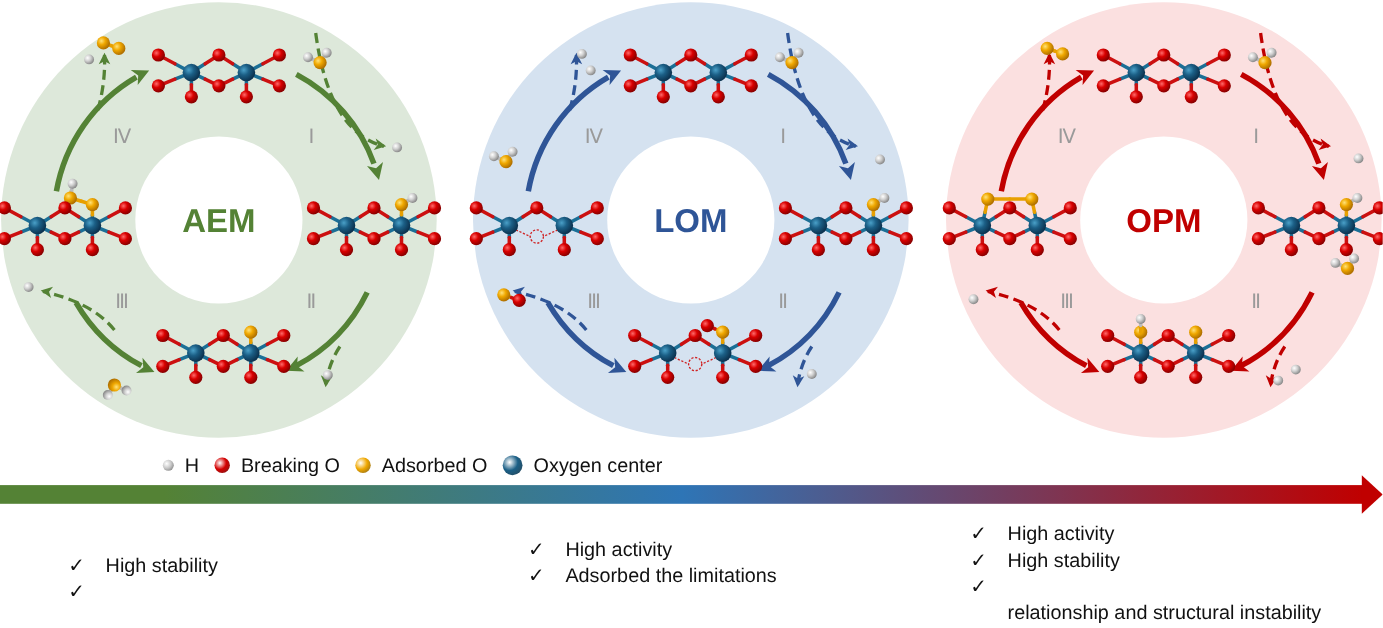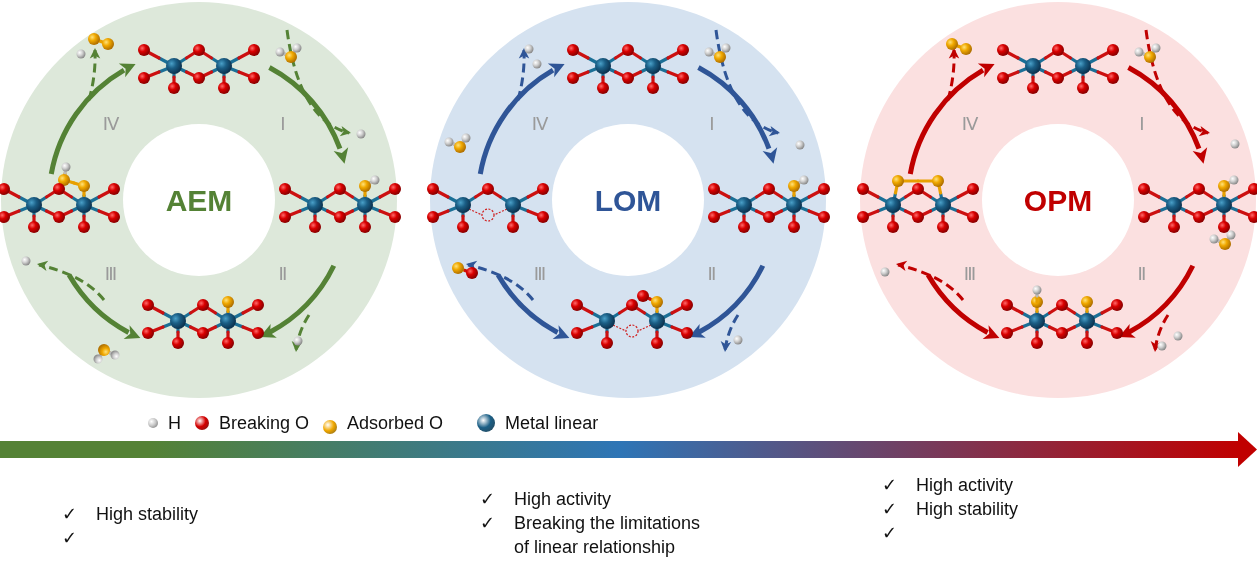--- a/index.html
+++ b/index.html
@@ -652,61 +652,61 @@
 
 <div class="legend" id="legend">
     <div class="item">
       <span class="dot" style="width: 10px; height: 10px; background: radial-gradient(circle at 35% 35%, rgb(255, 255, 255) 0%, rgb(200, 200, 200) 45%, rgb(51, 51, 51) 130%);"></span>
       <span class="label">H</span>
     </div>
     <div class="item">
       <span class="dot" style="width: 14px; height: 14px; background: radial-gradient(circle at 35% 35%, rgb(255, 255, 255) 0%, rgb(212, 0, 0) 45%, rgb(51, 51, 51) 130%);"></span>
       <span class="label">Breaking O</span>
     </div>
-    <div class="item" style="margin-right: 34px; align-items: flex-end;">
+    <div class="item" style="margin-right: 14px;">
       <span class="dot" style="width: 14px; height: 14px; background: radial-gradient(circle at 35% 35%, rgb(255, 255, 255) 0%, rgb(240, 168, 0) 45%, rgb(51, 51, 51) 130%);"></span>
       <span class="label">Adsorbed O</span>
     </div>
     <div class="item">
       <span class="dot" style="width: 18px; height: 18px; background: radial-gradient(circle at 35% 35%, rgb(255, 255, 255) 0%, rgb(27, 95, 134) 45%, rgb(51, 51, 51) 130%);"></span>
-      <span class="label">Metal linear</span>
+      <span class="label">Oxygen center</span>
     </div>
   </div>
 
 <div class="bullets" style="left:60px; top:502px;" id="feat-aem">
     <div class="row">
       <span class="check">✓</span>
       <span class="txt">High stability</span>
     </div>
     <div class="row">
       <span class="check">✓</span>
     </div>
   </div>
 <div class="bullets" style="left:478px; top:487px;" id="feat-lom">
     <div class="row">
       <span class="check">✓</span>
       <span class="txt">High activity</span>
     </div>
     <div class="row">
       <span class="check">✓</span>
-      <span class="txt">Breaking the limitations</span>
+      <span class="txt">Adsorbed the limitations</span>
     </div>
     <div class="row">
       <span class="check"></span>
-      <span class="txt">of linear relationship</span>
     </div>
   </div>
 <div class="bullets" style="left:880px; top:473px;" id="feat-opm">
     <div class="row">
       <span class="check">✓</span>
       <span class="txt">High activity</span>
     </div>
     <div class="row">
       <span class="check">✓</span>
       <span class="txt">High stability</span>
     </div>
     <div class="row">
       <span class="check">✓</span>
     </div>
     <div class="row">
       <span class="check"></span>
+      <span class="txt">relationship and structural instability</span>
     </div>
   </div>
 
 </body></html>

